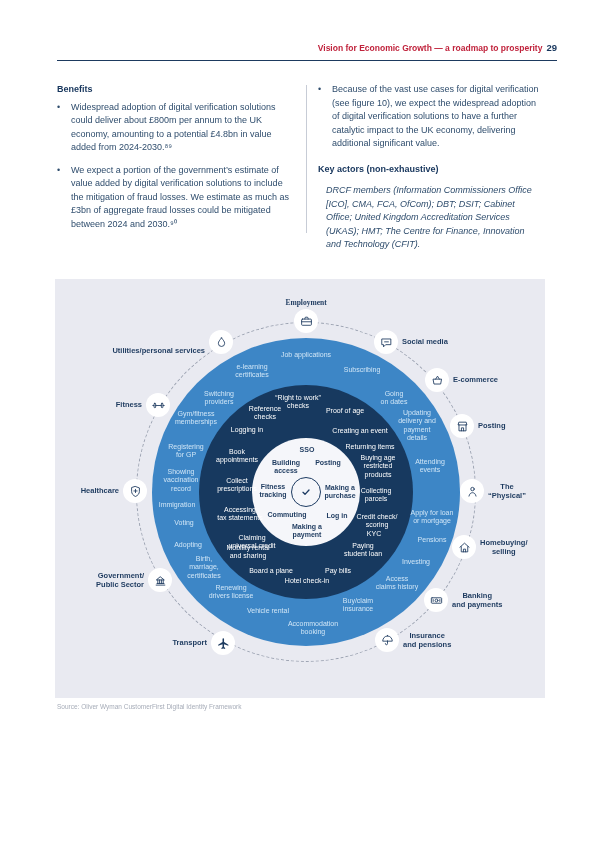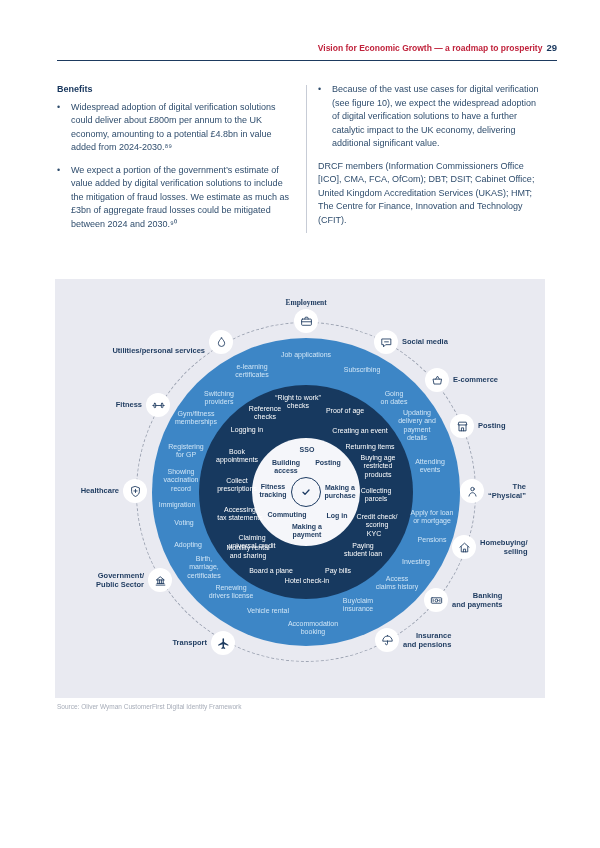--- a/index.html
+++ b/index.html
@@ -15,21 +15,21 @@
   
   .col{position:absolute;top:83px;font-size:9px;line-height:1.5;}
   .col-left{left:57px;width:238px;}
   .col-right{left:318px;width:227px;}
   .col-divider{position:absolute;top:85px;left:306px;width:1px;height:148px;background:#c7ccd6;}
   .col h3{margin:0 0 4px 0;font-size:9px;color:#16355c;}
   .bullet-row{display:flex;margin:0 0 9px 0;}
   .bullet-glyph{width:14px;flex:0 0 14px;font-size:9px;line-height:1.5;}
   .bullet-row p{margin:0;}
   .key-actors-heading{margin:12px 0 3px 0 !important;}
-  .key-actors-text{margin:0;}
+  .key-actors-text{margin:8px;font-style:italic;}
   
   .figure-title{position:absolute;top:257px;left:57px;font-size:9.5px;font-weight:bold;color:#16355c;}
   .figure-card{position:absolute;top:279px;left:55px;width:490px;height:419px;background:#e9eaf1;}
   .figure-source{position:absolute;top:703px;left:57px;font-size:6.5px;color:#a6acb8;}
   #diagram-layer{position:absolute;inset:0;}
   .circle{position:absolute;border-radius:50%;}
   .dashed-circle{left:81px;top:43px;width:340px;height:340px;border:1.3px dashed #9aa1b0;box-sizing:border-box;}
   .outer-circle{left:97px;top:59px;width:308px;height:308px;background:#3d86c6;}
   .inner-circle{left:144px;top:106px;width:214px;height:214px;background:#17395f;}
   .core-circle{left:197px;top:159px;width:108px;height:108px;background:#f5f6fa;}
@@ -46,21 +46,21 @@
   .core-label{font-size:7px;color:#1d3a5f;font-weight:bold;}
   
   .sector-icon{
     position:absolute;width:24px;height:24px;border-radius:50%;background:#ffffff;
     transform:translate(-50%,-50%);display:flex;align-items:center;justify-content:center;
   }
   .sector-icon svg{width:13px;height:13px;fill:none;stroke:#1d3a5f;stroke-width:1.6;stroke-linecap:round;stroke-linejoin:round;}
   .sector-icon svg.fill{fill:#1d3a5f;stroke:none;}
   .sector-label{position:absolute;font-size:7.5px;font-weight:bold;color:#1d3a5f;line-height:1.25;white-space:pre-line;}
   .side-left{text-align:right;transform:translate(-100%,-50%);}
-  .side-right{text-align:right;transform:translate(0,-50%);}
+  .side-right{text-align:center;transform:translate(0,-50%);}
   .side-top{text-align:center;transform:translate(-50%,-100%);}
 </style>
 </head>
 <body>
 
 <div class="page">
 
   <div class="header">
     <span class="header-title">Vision for Economic Growth — a roadmap to prosperity</span><span class="page-number">29</span>
   </div>
@@ -78,20 +78,21 @@
     </div>
   </div>
 
   <div class="col-divider"></div>
 
   <div class="col col-right">
     <div class="bullet-row">
       <span class="bullet-glyph">•</span>
       <p>Because of the vast use cases for digital verification (see figure 10), we expect the widespread adoption of digital verification solutions to have a further catalytic impact to the UK economy, delivering additional significant value.</p>
     </div>
+    <h3 class="key-actors-heading">Key actors (non-exhaustive)</h3>
     <p class="key-actors-text">DRCF members (Information Commissioners Office [ICO], CMA, FCA, OfCom); DBT; DSIT; Cabinet Office; United Kingdom Accreditation Services (UKAS); HMT; The Centre for Finance, Innovation and Technology (CFIT).</p>
   </div>
 
 
   <div class="figure-card">
     <div id="diagram-layer">
       <div class="circle dashed-circle"></div>
       <div class="circle outer-circle"></div>
       <div class="circle inner-circle"></div>
       <div class="circle core-circle"></div>

